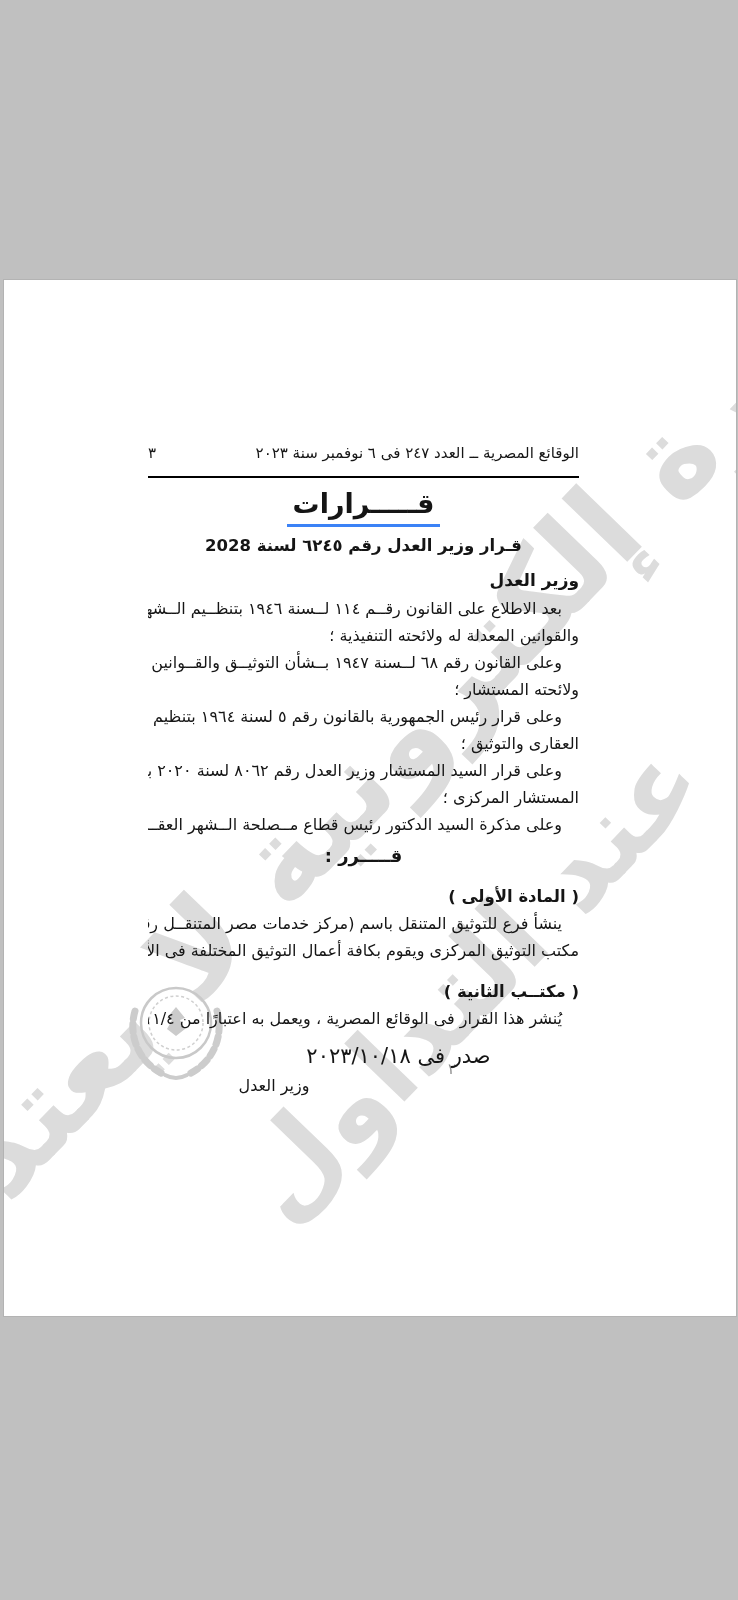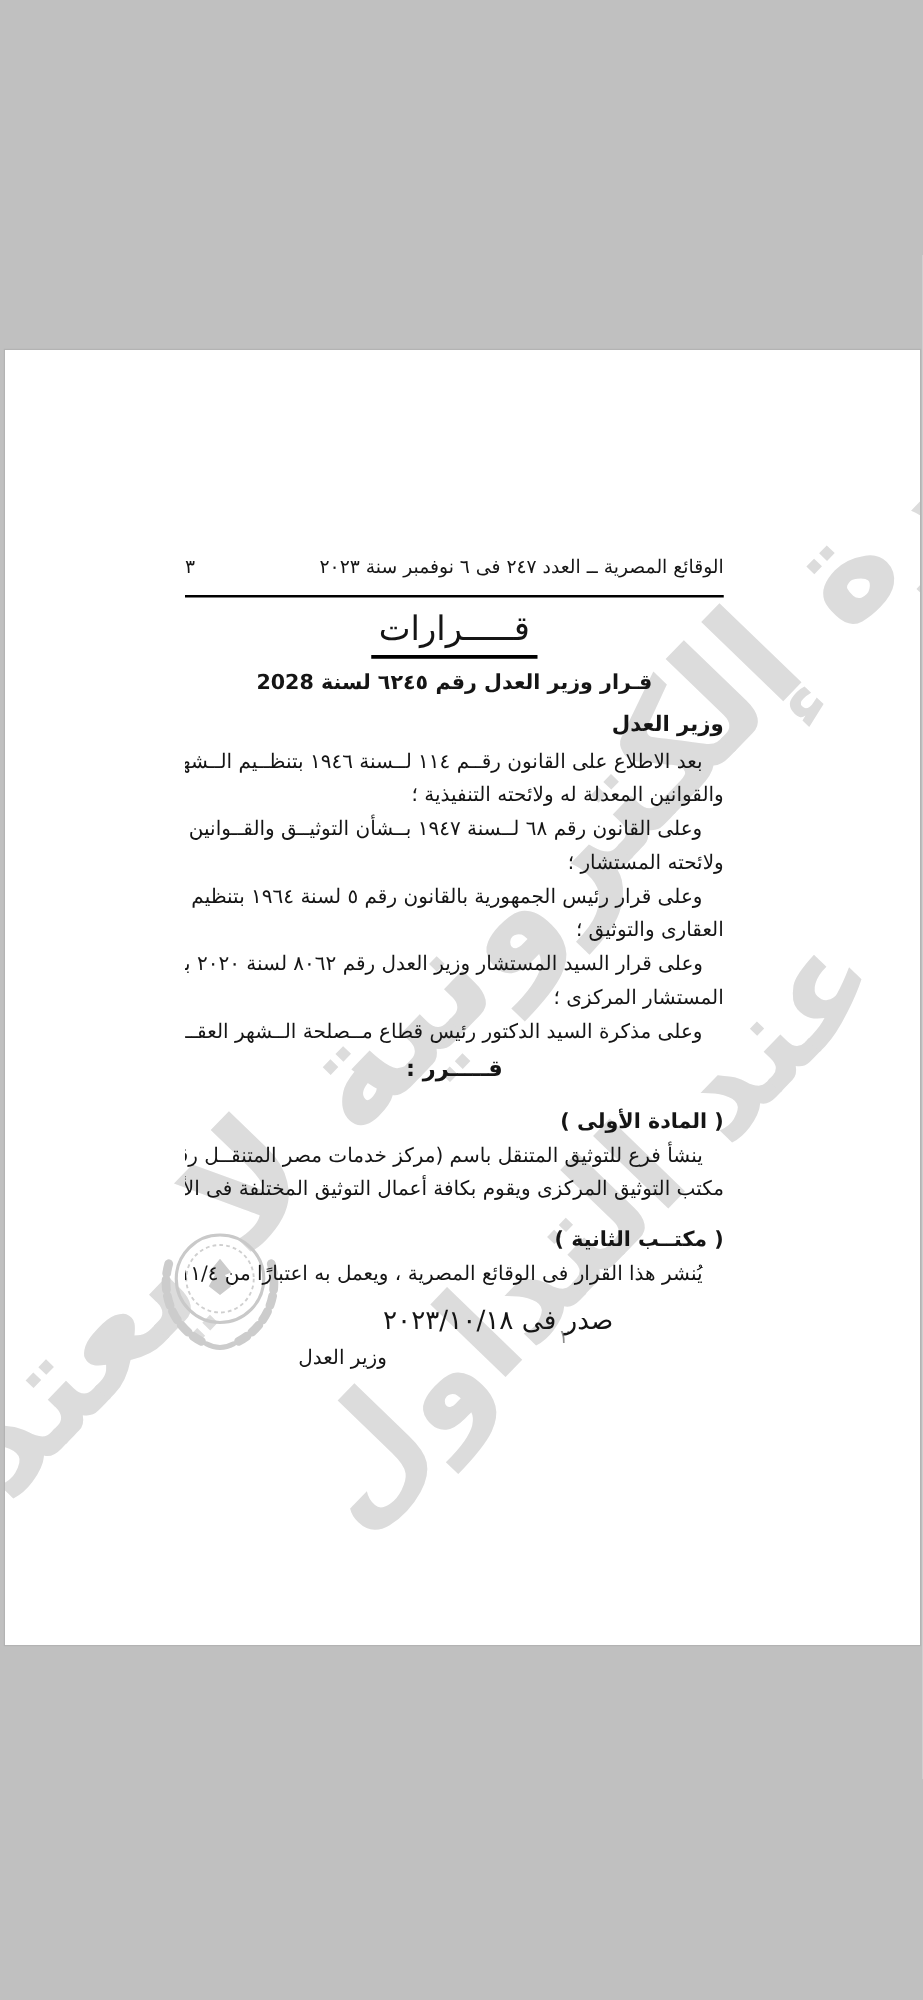--- a/index.html
+++ b/index.html
@@ -39,22 +39,22 @@
     color:#151515;
     font-family:"DejaVu Sans", sans-serif;
   }
   .issue-row {
     display:flex; justify-content:space-between; align-items:flex-end;
     font-size:15px; line-height:20px;
   }
   .header-rule { margin-top:13px; border-top:2px solid #000; height:0; }
   .title-wrap { margin-top:11px; text-align:center; }
   .title-inner {
-    display:inline-block; font-size:27px; font-weight:normal;
-    border-bottom:3px solid #000000; padding:0 6px 5px 6px; line-height:1.1;
+    display:inline-block; font-size:27px; font-weight:bold;
+    border-bottom:3px solid #3b82f6; padding:0 6px 5px 6px; line-height:1.1;
   }
   .ministry-title { margin-top:12px; text-align:center; font-weight:bold; font-size:23px; line-height:1.15; }
   .decree-title  { margin-top:9px;  text-align:center; font-weight:bold; font-size:16.5px; line-height:1.2; }
   .issuer-heading{ margin-top:14px; text-align:right;  font-weight:bold; font-size:17px; line-height:22px; }
   .body-block { margin-top:4px; font-size:16px; }
   .bline { line-height:27px; overflow:hidden; }
   .jline { text-align:justify; text-align-last:justify; white-space:nowrap; }
   .pline { white-space:nowrap; }
   .indent { text-indent:17px; }
   .decision-word { margin-top:4px; text-align:center; font-weight:bold; font-size:18px; line-height:27px; }

